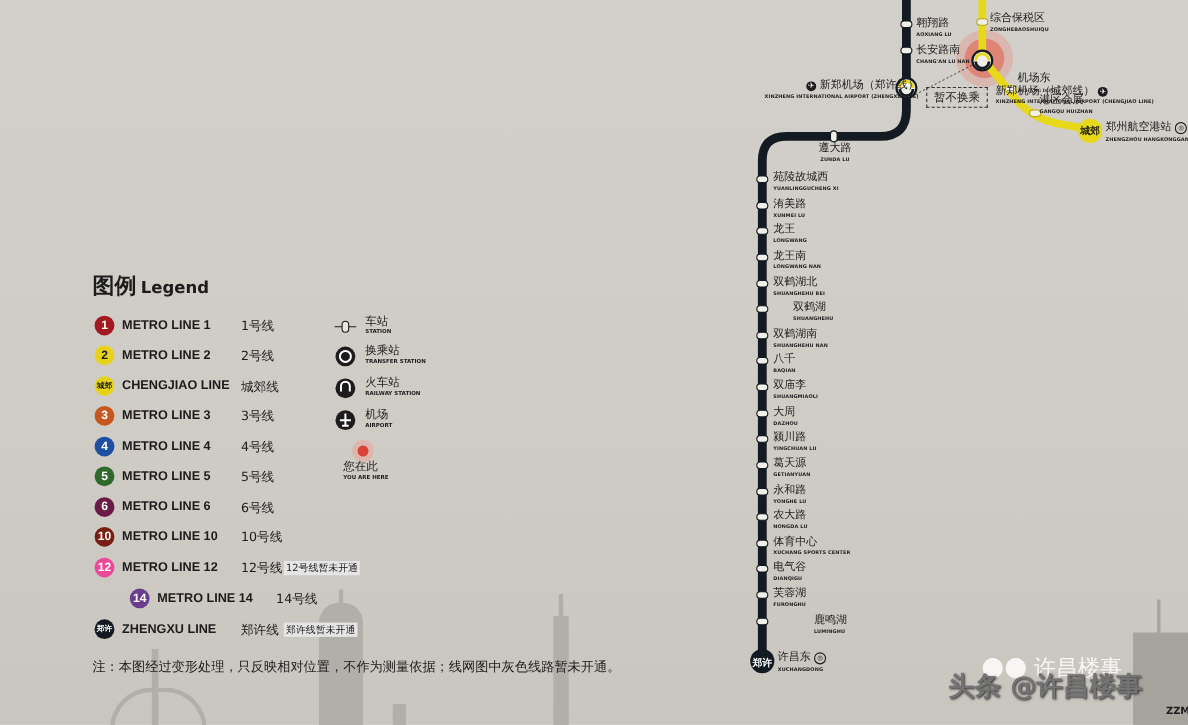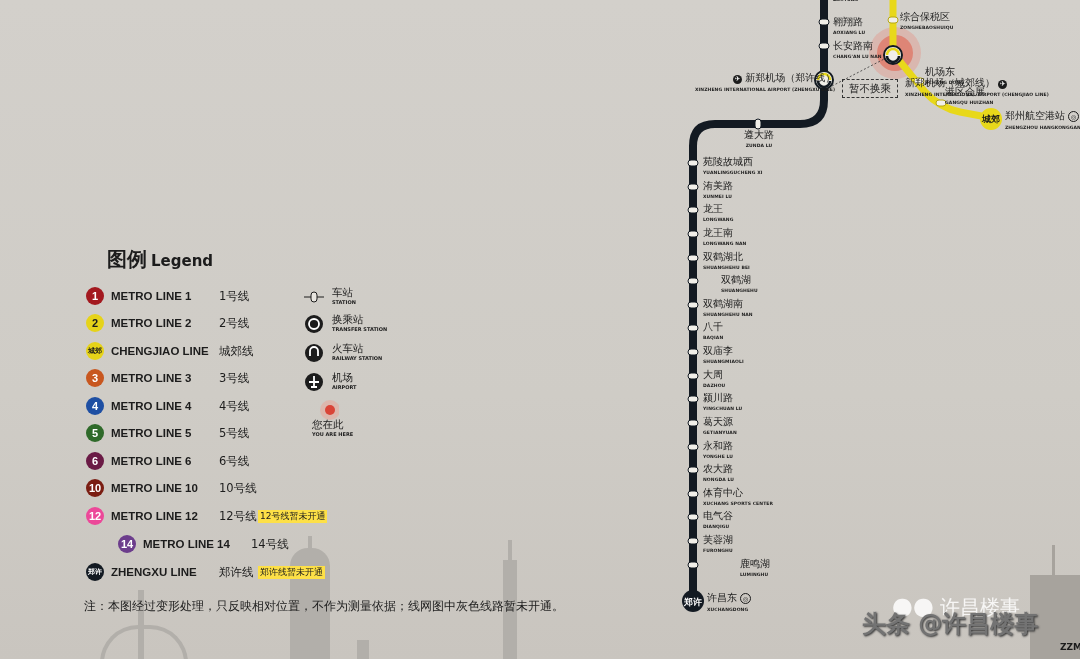--- a/index.html
+++ b/index.html
@@ -6,29 +6,29 @@
   body {
     width:1080px; height:659px; overflow:hidden; position:relative;
     background: linear-gradient(180deg, #d3d0cb 0%, #cfccc6 60%, #c9c5bf 100%);
     font-family: "DejaVu Sans", "Liberation Sans", sans-serif;
     color:#1c1c1c;
   }
   .abs { position:absolute; }
   
   .sky { position:absolute; background:#b2afaa; }
   
-  .legend-title { left:84px; top:246px; font-size:20px; font-weight:bold; white-space:nowrap;margin-left:23px; }
+  .legend-title { left:84px; top:246px; font-size:20px; font-weight:bold; white-space:nowrap; }
   .legend-title .en { font-size:15px; margin-left:4px; }
   .lrow { position:absolute; left:86px; height:20px; display:flex; align-items:center; white-space:nowrap; }
   .badge { width:18px; height:18px; border-radius:50%; color:#fff; font-size:11px; font-weight:bold;
            display:flex; align-items:center; justify-content:center; font-family:"Liberation Sans",sans-serif; }
   .badge.small { font-size:7px; }
   .lname { position:absolute; left:25px; font-size:11.5px; font-weight:bold; font-family:"Liberation Sans",sans-serif; }
   .lcn { position:absolute; left:133px; font-size:11.5px; }
-  .lnote { position:absolute; left:172px; font-size:9px; background:#fde047; padding:0 2px; }
+  .lnote { position:absolute; left:172px; font-size:9px; background:#e5e5e5; padding:0 2px; }
   .sym { position:absolute; left:304px; display:flex; align-items:center; }
   .sym .ic { width:20px; height:20px; display:flex; align-items:center; justify-content:center; }
   .sym .txt { margin-left:8px; line-height:9px; }
   .sym .cn { font-size:10.5px; display:block; }
   .sym .en { font-size:5px; font-weight:bold; display:block; margin-top:1px; }
   .note { left:84px; top:598px; font-size:12px; white-space:nowrap; }
   
   .st { position:absolute; white-space:nowrap; line-height:10px; }
   .st .cn { font-size:10px; display:block; }
   .st .en { font-size:4.5px; font-weight:bold; display:block; margin-top:1px; letter-spacing:0.1px; }
@@ -213,21 +213,21 @@
 </div>
 
 <div class="st" style="left:900px;top:12px;">
     <span class="cn">综合保税区</span>
     <span class="en">ZONGHEBAOSHUIQU</span>
   </div>
 <div class="st" style="left:905px;top:44px;margin-top:34px;">
   <span class="cn"><span>新郑机场（城郊线）</span> <span style="display:inline-block;width:9px;height:9px;border-radius:50%;background:#1c1c1c;color:#fff;font-size:7px;line-height:9px;text-align:center;">✈</span></span>
   <span class="en">XINZHENG INTERNATIONAL AIRPORT (CHENGJIAO LINE)</span>
 </div>
-<div class="st" style="left:925px;top:67px;">
+<div class="st" style="left:925px;top:67px;font-family:Liberation Serif, serif;">
     <span class="cn">机场东</span>
     <span class="en">JICHANG DONG</span>
   </div>
 <div class="st" style="left:945px;top:87px;">
     <span class="cn">港区会展</span>
     <span class="en">GANGQU HUIZHAN</span>
   </div>
 <div class="st" style="left:1005px;top:111px;">
   <span class="cn"><span>郑州航空港站</span> <span style="display:inline-block;width:9px;height:9px;border-radius:50%;border:1px solid #1c1c1c;font-size:6px;line-height:9px;text-align:center;">◎</span></span>
   <span class="en">ZHENGZHOU HANGKONGGANG RAILWAY STATION</span>

